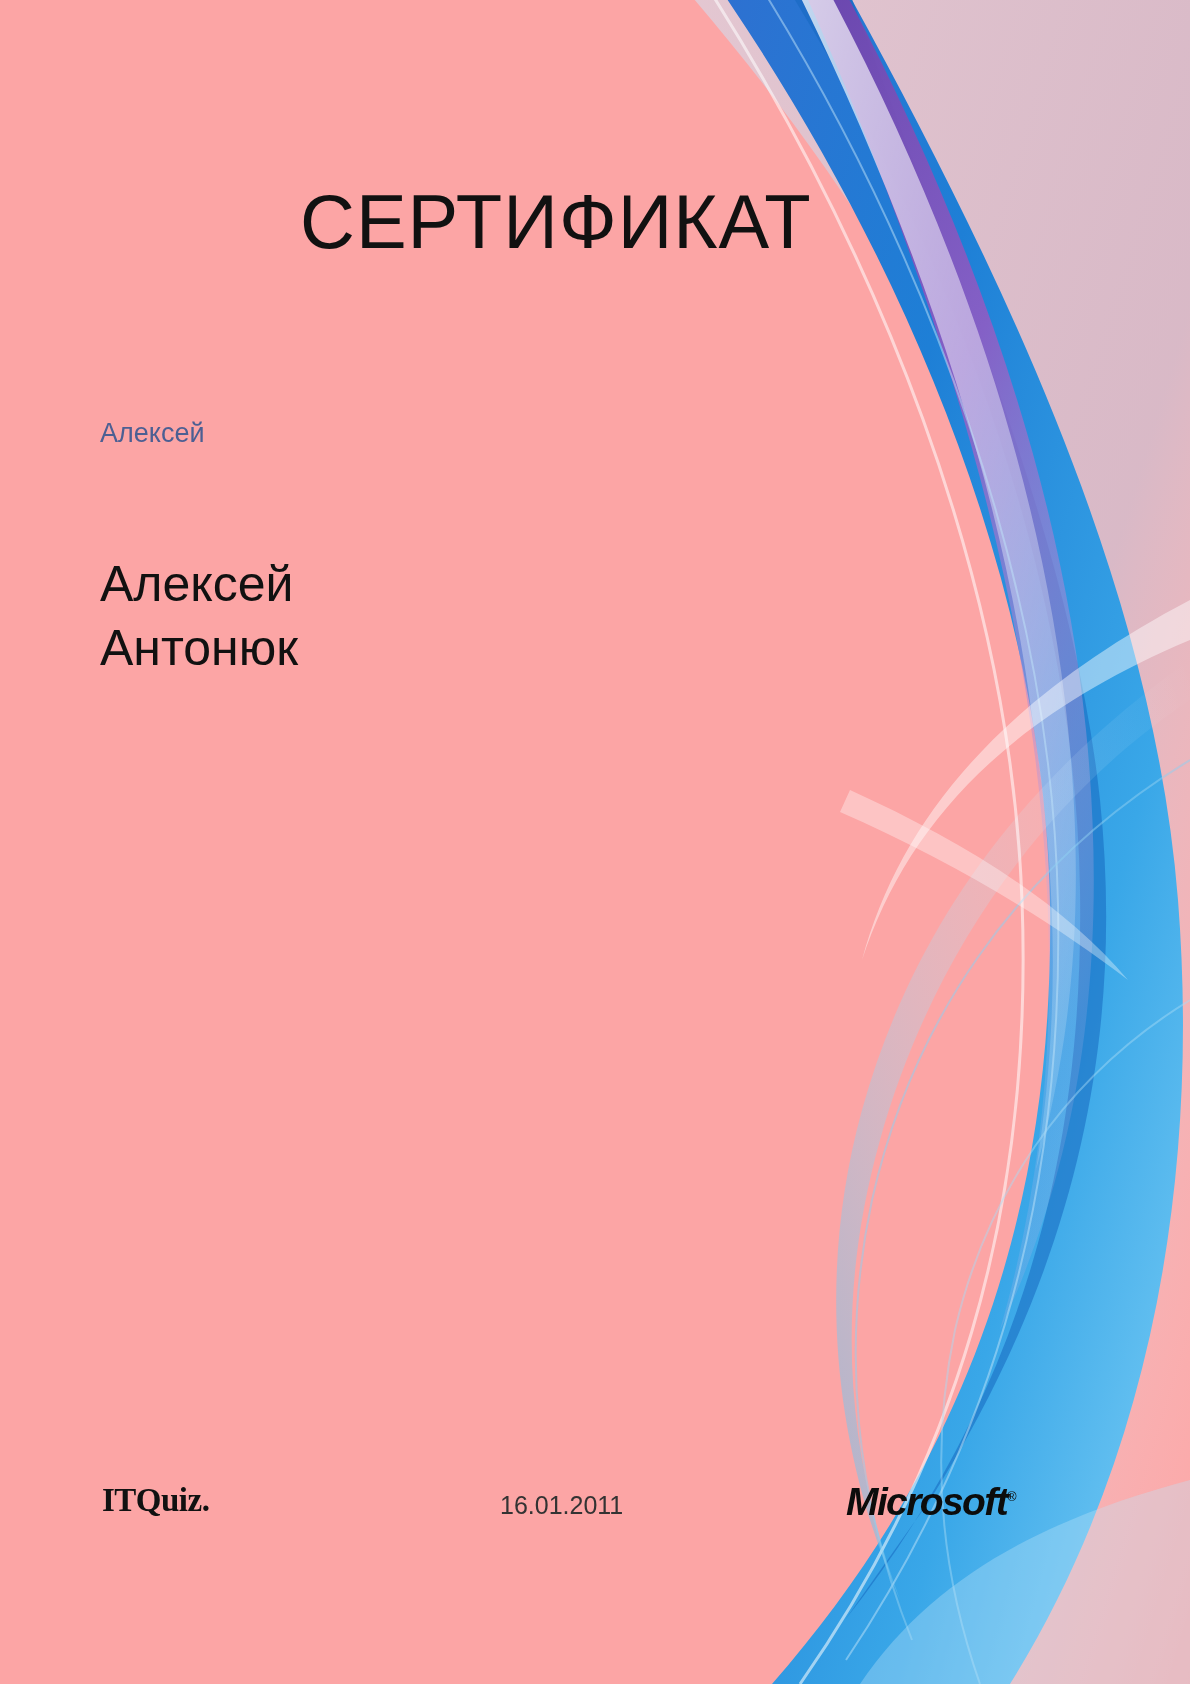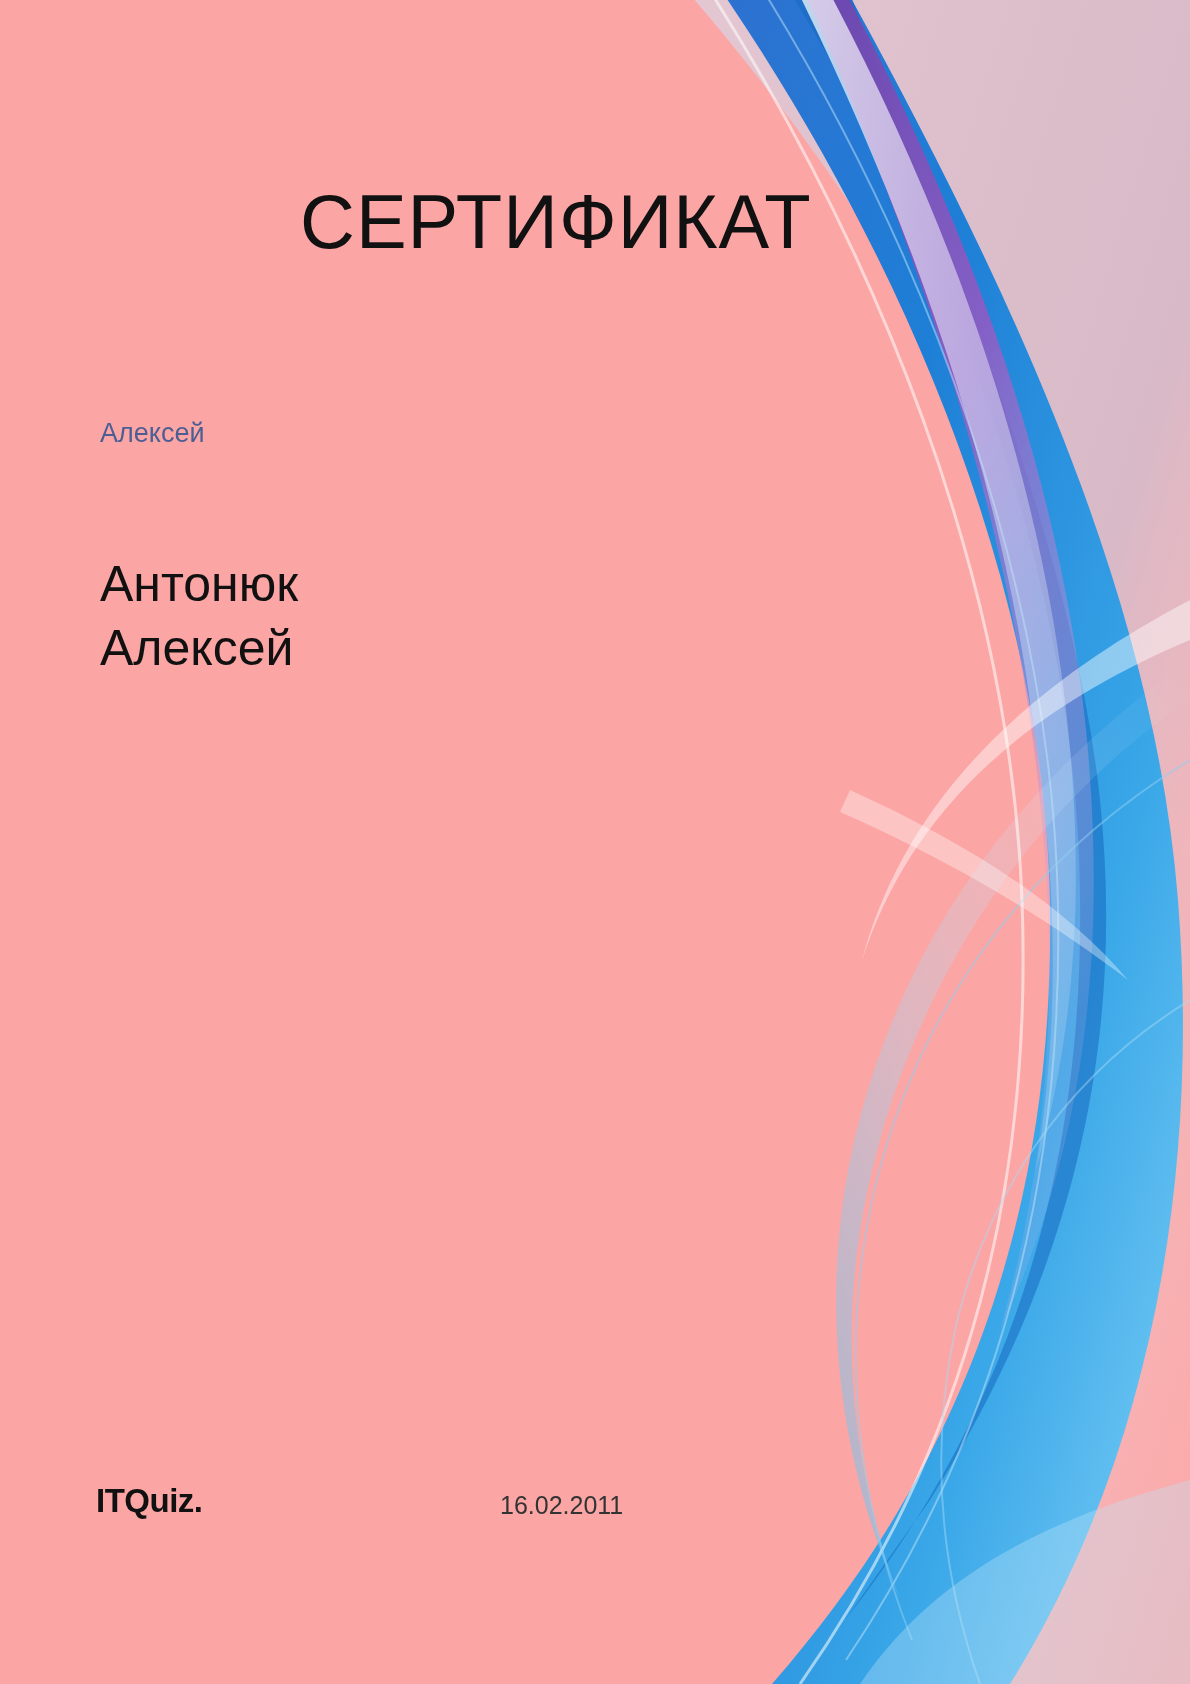--- a/index.html
+++ b/index.html
@@ -67,23 +67,23 @@
     font-size: 29px;
     line-height: 1.52;
     color: #4c5f93;
     width: 660px;
     font-weight: 400;
   }
 
   
   .footer-brand {
     position: absolute;
-    left: 96px;
+    left: 102px;
     top: 1482px;
-    font-family: Liberation Sans, sans-serif;
+    font-family: Liberation Serif, serif;
     font-size: 33px;
     font-weight: bold;
     color: #111111;
     letter-spacing: -0.5px;
   }
 
   .footer-date {
     position: absolute;
     left: 500px;
     top: 1491px;
@@ -172,23 +172,26 @@
 
       <path d="M1190,1480 C1040,1520 930,1580 860,1684 L1190,1684 Z" fill="#bfe4fa" opacity="0.35"></path>
     </svg>
   </div>
 
   <div class="cert-title">СЕРТИФИКАТ</div>
 
   <div class="cert-level">Алексей</div>
 
   <div class="cert-name">
+    <div>Алексей</div>
     <div>Антонюк</div>
-    <div>Алексей</div>
   </div>
 
 
   <div class="footer-brand">ITQuiz.</div>
 
-  <div class="footer-date">16.02.2011</div>
+  <div class="footer-date">16.01.2011</div>
 
+  <div class="ms-logo">
+    <div class="ms-logo-text"><span>Microsoft</span><span class="ms-logo-reg">®</span></div>
+  </div>
 
 </div>
 
 </body></html>

